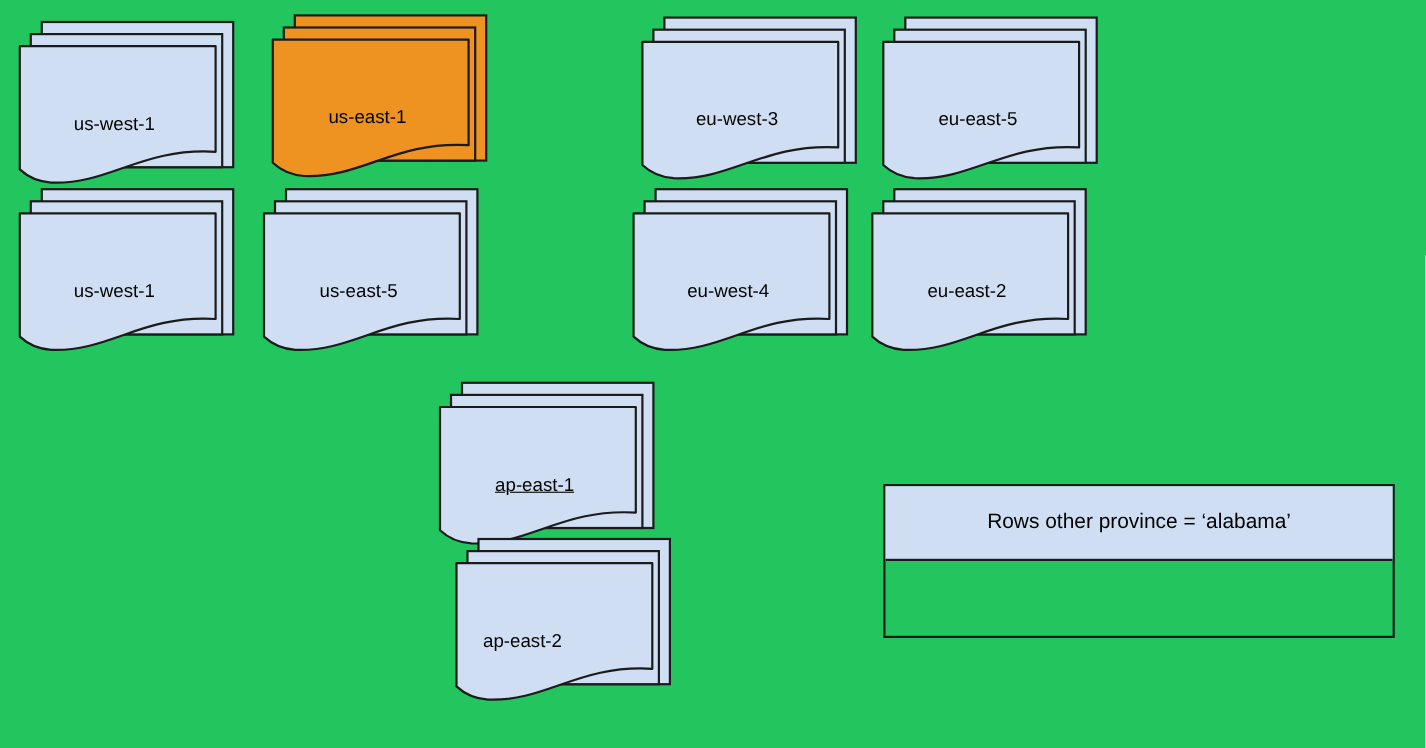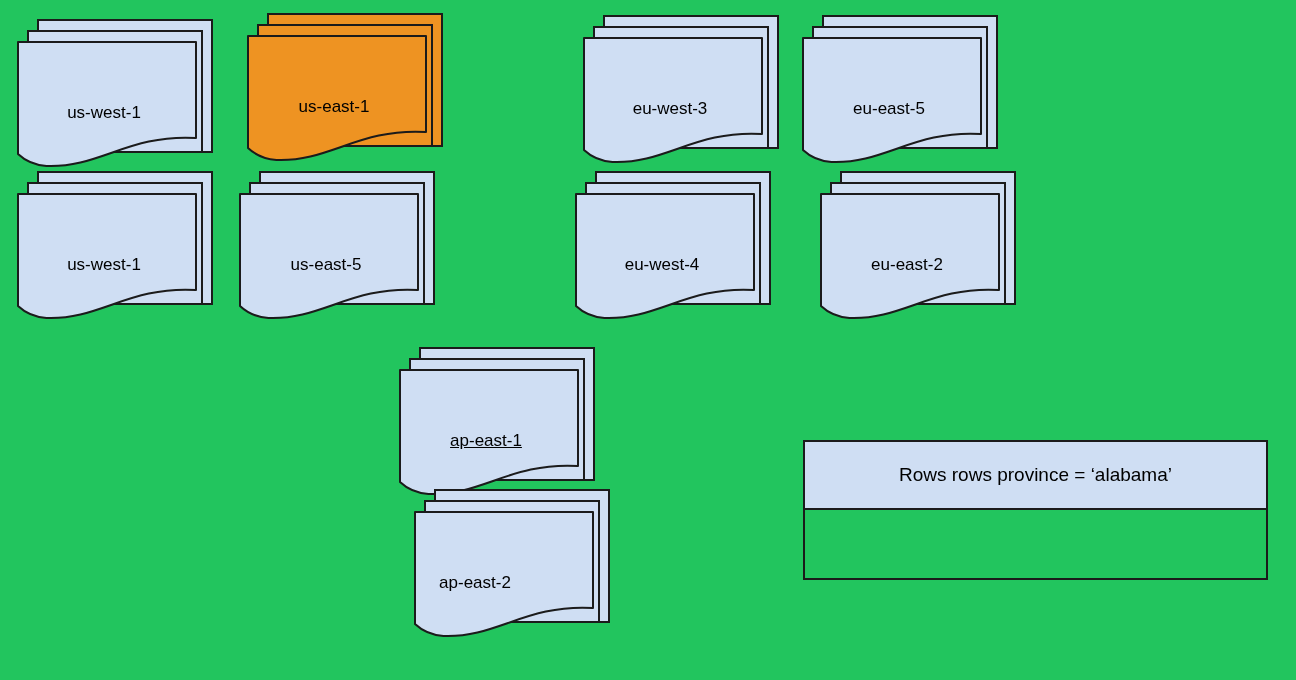--- a/index.html
+++ b/index.html
@@ -115,21 +115,21 @@
         <div class="stack-label" style="top: 83.36px; left: 12px;">us-east-5</div>
       </div>
       <div class="stack" style="left: 576px; top: 172px;">
         <svg width="204" height="160">
           <rect x="20" y="0" width="174" height="132" fill="#cfdef3" stroke="#1b1b1b" stroke-width="2"></rect>
           <rect x="10" y="11" width="174" height="121" fill="#cfdef3" stroke="#1b1b1b" stroke-width="2"></rect>
           <path d="M 0 0 L 178 0 L 178 96 C 110.36 92, 81.88000000000001 126, 28.48 124 C 14.24 123, 5.34 117, 0 112 Z" transform="translate(0,22)" fill="#cfdef3" stroke="#1b1b1b" stroke-width="2" stroke-linejoin="round"></path>
         </svg>
         <div class="stack-label" style="top: 83.36px; left: 12px;">eu-west-4</div>
       </div>
-      <div class="stack" style="left: 793px; top: 172px; margin-left: 28px;">
+      <div class="stack" style="left: 793px; top: 172px;">
         <svg width="204" height="160">
           <rect x="20" y="0" width="174" height="132" fill="#cfdef3" stroke="#1b1b1b" stroke-width="2"></rect>
           <rect x="10" y="11" width="174" height="121" fill="#cfdef3" stroke="#1b1b1b" stroke-width="2"></rect>
           <path d="M 0 0 L 178 0 L 178 96 C 110.36 92, 81.88000000000001 126, 28.48 124 C 14.24 123, 5.34 117, 0 112 Z" transform="translate(0,22)" fill="#cfdef3" stroke="#1b1b1b" stroke-width="2" stroke-linejoin="round"></path>
         </svg>
         <div class="stack-label" style="top: 83.36px; left: 12px;">eu-east-2</div>
       </div>
       <div class="stack" style="left: 400px; top: 348px;">
         <svg width="204" height="160">
           <rect x="20" y="0" width="174" height="132" fill="#cfdef3" stroke="#1b1b1b" stroke-width="2"></rect>
@@ -143,17 +143,17 @@
           <rect x="20" y="0" width="174" height="132" fill="#cfdef3" stroke="#1b1b1b" stroke-width="2"></rect>
           <rect x="10" y="11" width="174" height="121" fill="#cfdef3" stroke="#1b1b1b" stroke-width="2"></rect>
           <path d="M 0 0 L 178 0 L 178 96 C 110.36 92, 81.88000000000001 126, 28.48 124 C 14.24 123, 5.34 117, 0 112 Z" transform="translate(0,22)" fill="#cfdef3" stroke="#1b1b1b" stroke-width="2" stroke-linejoin="round"></path>
         </svg>
         <div class="stack-label" style="top: 83.36px; left: 12px;">ap-east-2</div>
       </div>
     </div>
 
   <div class="legend">
     <div class="legend-row blue">
-      <span>Rows rows province = ‘alabama’</span>
+      <span>Rows other province = ‘alabama’</span>
     </div>
   </div>
 
 </div>
 
 </body></html>

